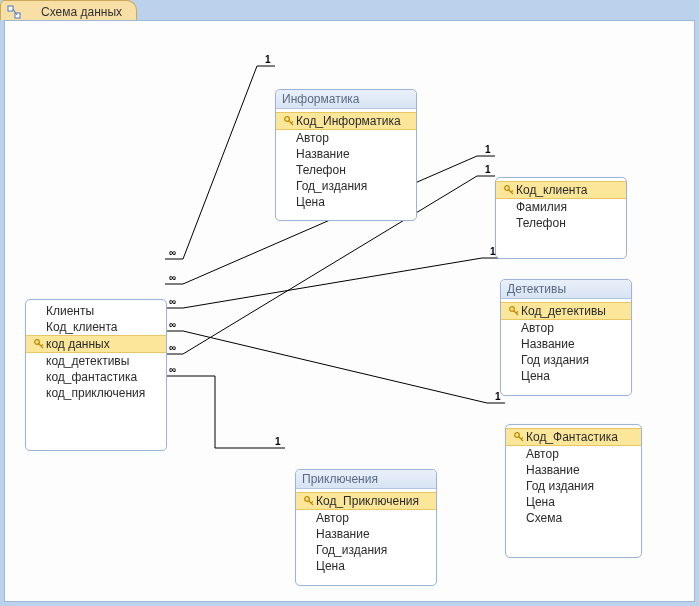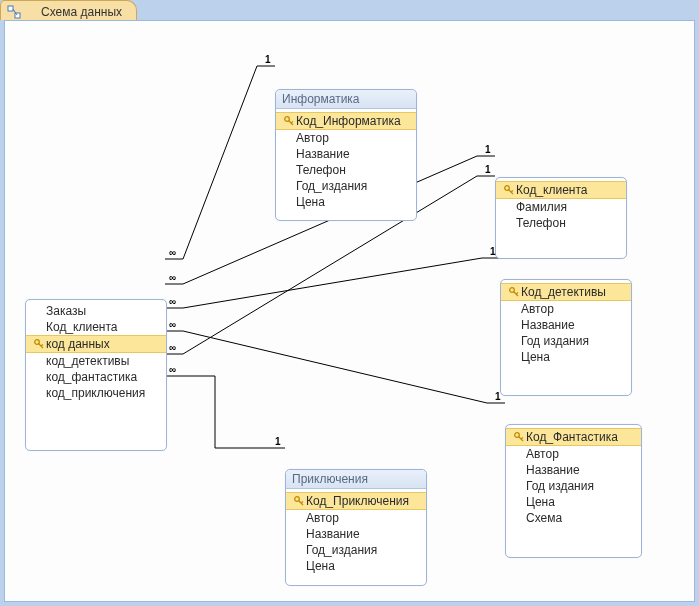--- a/index.html
+++ b/index.html
@@ -130,21 +130,21 @@
       <polyline points="160,263 178,263 472,135 490,135" fill="none" stroke="#000" stroke-width="1"></polyline>
       <polyline points="160,287 178,287 477,237 495,237" fill="none" stroke="#000" stroke-width="1"></polyline>
       <polyline points="160,310 178,310 482,382 500,382" fill="none" stroke="#000" stroke-width="1"></polyline>
       <polyline points="160,333 178,333 472,155 490,155" fill="none" stroke="#000" stroke-width="1"></polyline>
       <polyline points="160,355 210,355 210,427 280,427" fill="none" stroke="#000" stroke-width="1"></polyline>
     </svg>
 <div class="table-box" style="left: 20px; top: 230px; width: 140px; min-height: 150px;">
       <ul>
         <li>
           <span class="key"></span>
-          <span>Заказы</span>
+          <span>Клиенты</span>
         </li>
         <li>
           <span class="key"></span>
           <span>Код_клиента</span>
         </li>
         <li class="selected">
           <span class="key">
             <svg width="10" height="10" viewBox="0 0 10 10">
               <circle cx="3" cy="3" r="2.3" fill="none" stroke="#c48a00" stroke-width="1.3"></circle>
               <line x1="4.5" y1="4.5" x2="9" y2="9" stroke="#c48a00" stroke-width="1.3"></line>
@@ -218,20 +218,21 @@
           <span class="key"></span>
           <span>Фамилия</span>
         </li>
         <li>
           <span class="key"></span>
           <span>Телефон</span>
         </li>
       </ul>
     </div>
     <div class="table-box" style="left: 495px; top: 210px; width: 130px; min-height: 115px;">
+      <div class="hdr">Детективы</div>
       <ul>
         <li class="selected">
           <span class="key">
             <svg width="10" height="10" viewBox="0 0 10 10">
               <circle cx="3" cy="3" r="2.3" fill="none" stroke="#c48a00" stroke-width="1.3"></circle>
               <line x1="4.5" y1="4.5" x2="9" y2="9" stroke="#c48a00" stroke-width="1.3"></line>
               <line x1="7" y1="7" x2="9" y2="5.5" stroke="#c48a00" stroke-width="1.1"></line>
             </svg>
           </span>
           <span>Код_детективы</span>
@@ -281,21 +282,21 @@
         <li>
           <span class="key"></span>
           <span>Цена</span>
         </li>
         <li>
           <span class="key"></span>
           <span>Схема</span>
         </li>
       </ul>
     </div>
-    <div class="table-box" style="left: 280px; top: 400px; width: 140px; min-height: 115px;">
+    <div class="table-box" style="left: 290px; top: 400px; width: 140px; min-height: 115px;">
       <div class="hdr">Приключения</div>
       <ul>
         <li class="selected">
           <span class="key">
             <svg width="10" height="10" viewBox="0 0 10 10">
               <circle cx="3" cy="3" r="2.3" fill="none" stroke="#c48a00" stroke-width="1.3"></circle>
               <line x1="4.5" y1="4.5" x2="9" y2="9" stroke="#c48a00" stroke-width="1.3"></line>
               <line x1="7" y1="7" x2="9" y2="5.5" stroke="#c48a00" stroke-width="1.1"></line>
             </svg>
           </span>

